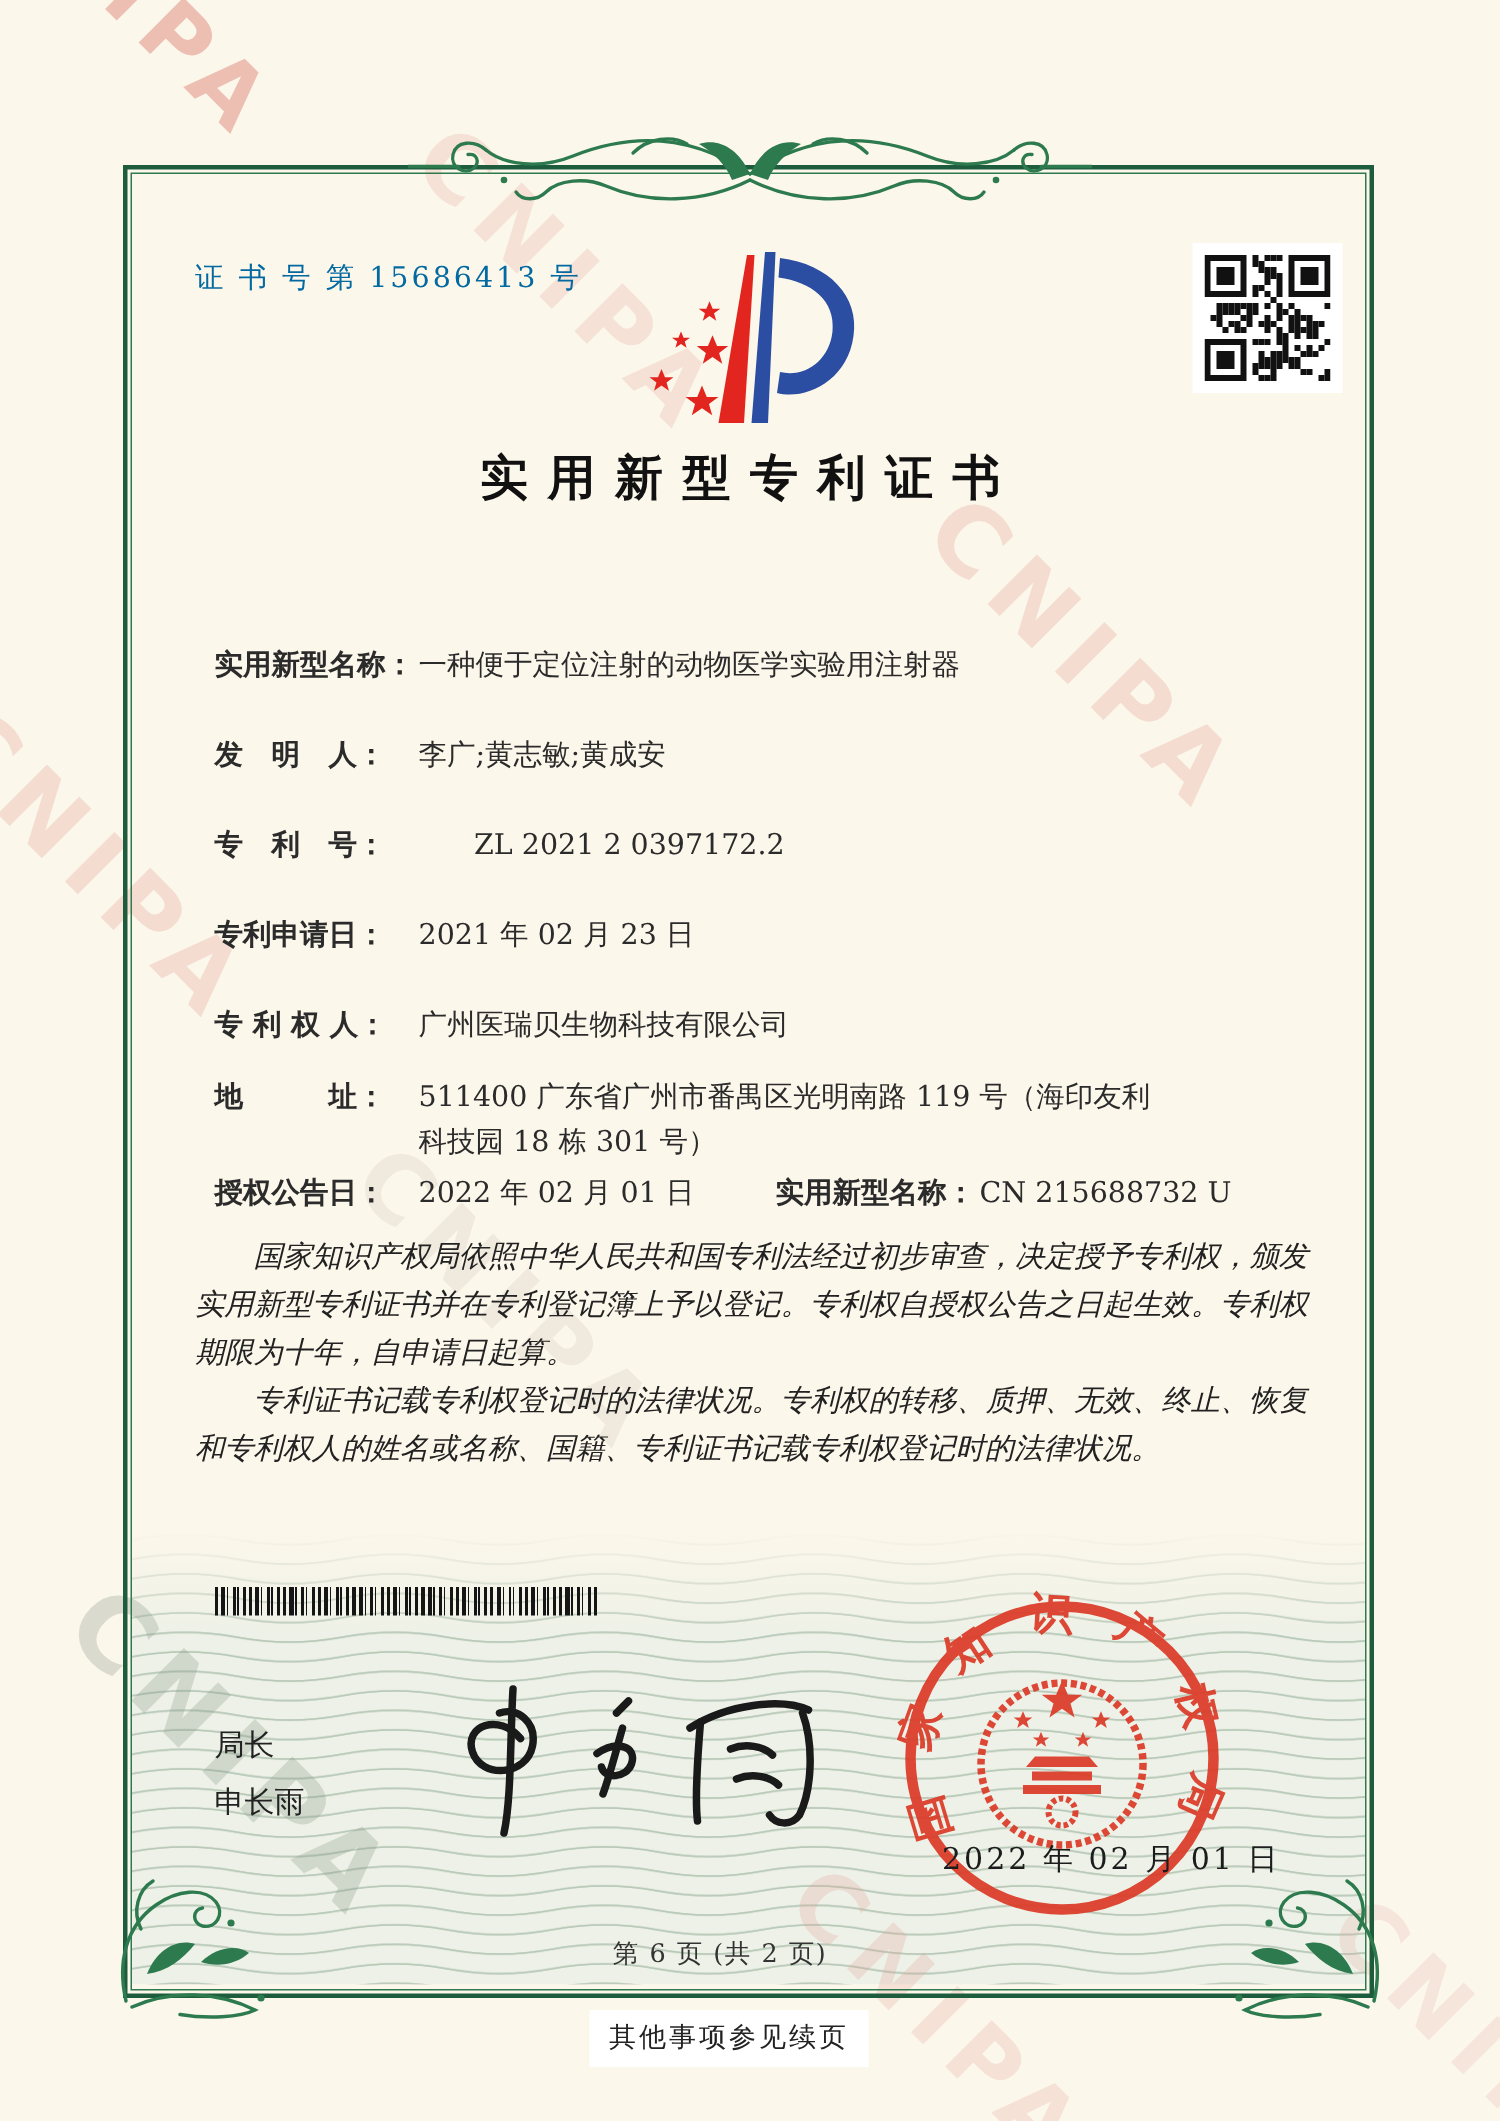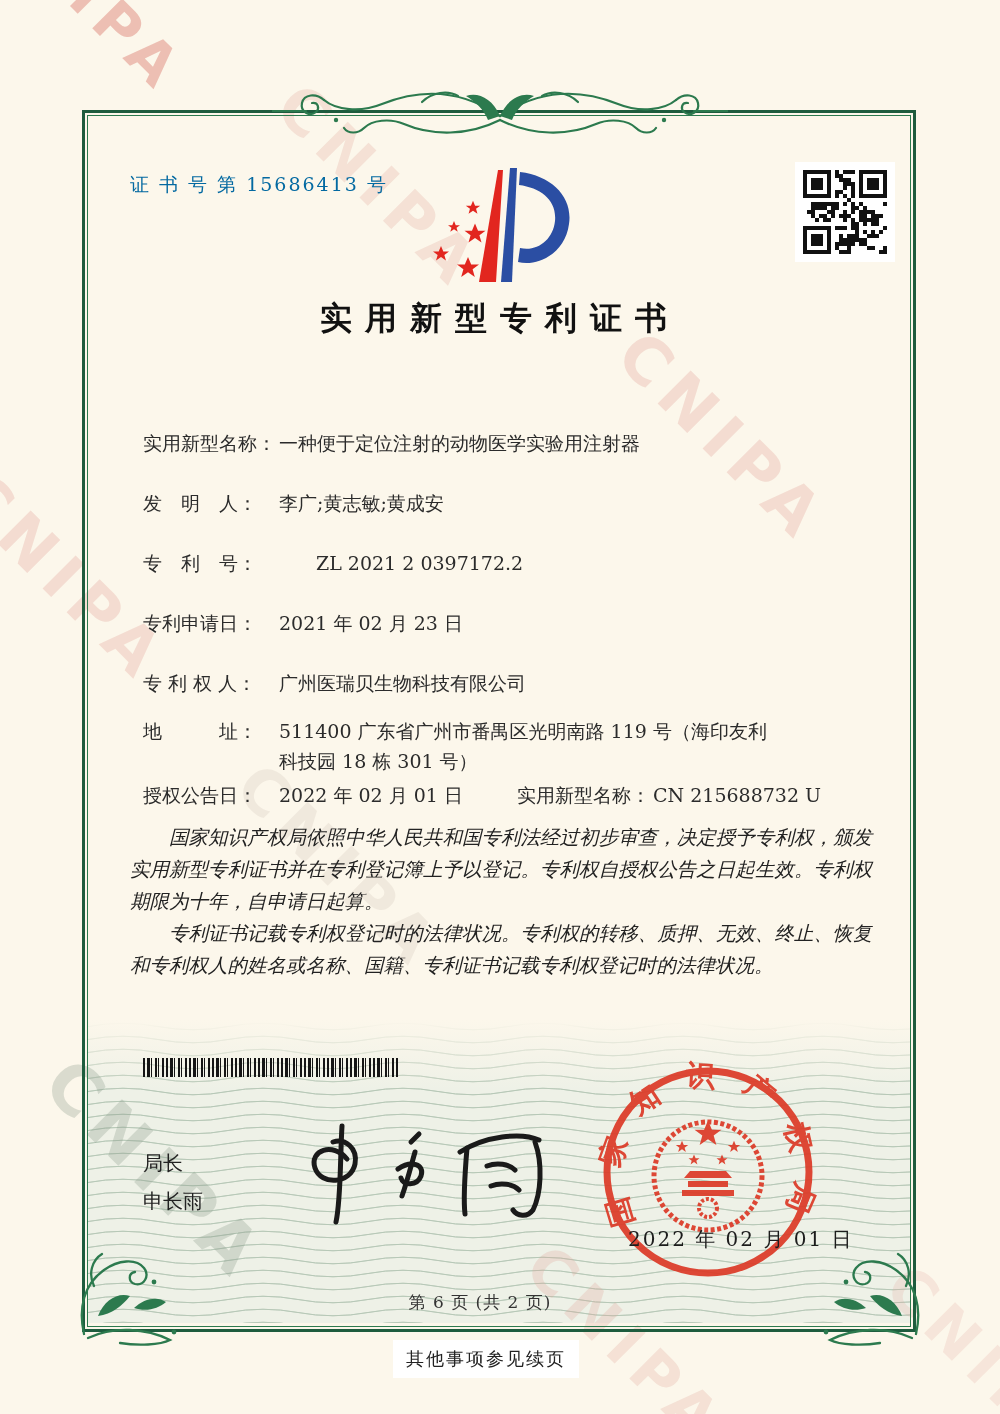--- a/index.html
+++ b/index.html
@@ -24,21 +24,21 @@
            letter-spacing:2px;z-index:4;}
   .logo{position:absolute;left:424px;top:164px;z-index:4;}
   .qr-wrap{position:absolute;left:795px;top:162px;width:100px;height:100px;background:#fff;
            z-index:4;display:flex;align-items:center;justify-content:center;}
   .title{position:absolute;left:0;top:297px;width:100%;text-align:center;font-size:32px;
          font-weight:bold;color:#111;letter-spacing:13px;z-index:4;}
 
   
   .row{position:absolute;left:143px;display:flex;font-size:19px;color:#2b2b2b;z-index:4;
        line-height:30px;}
-  .row .lbl{width:136px;flex:none;}
+  .row .lbl{width:136px;flex:none;font-weight:bold;}
   .row .val{white-space:pre-wrap;}
   .row-addr .val{width:494px;}
   .grant-group2{position:absolute;left:374px;top:0;display:flex;}
   .grant-group2 .lbl{width:136px;}
 
   
   .body-text{position:absolute;left:130px;top:822px;width:742px;font-size:19.5px;
              line-height:32px;color:#222;text-align:justify;z-index:4;font-style:italic;}
   .body-text p{margin:0;text-indent:2em;}
 

